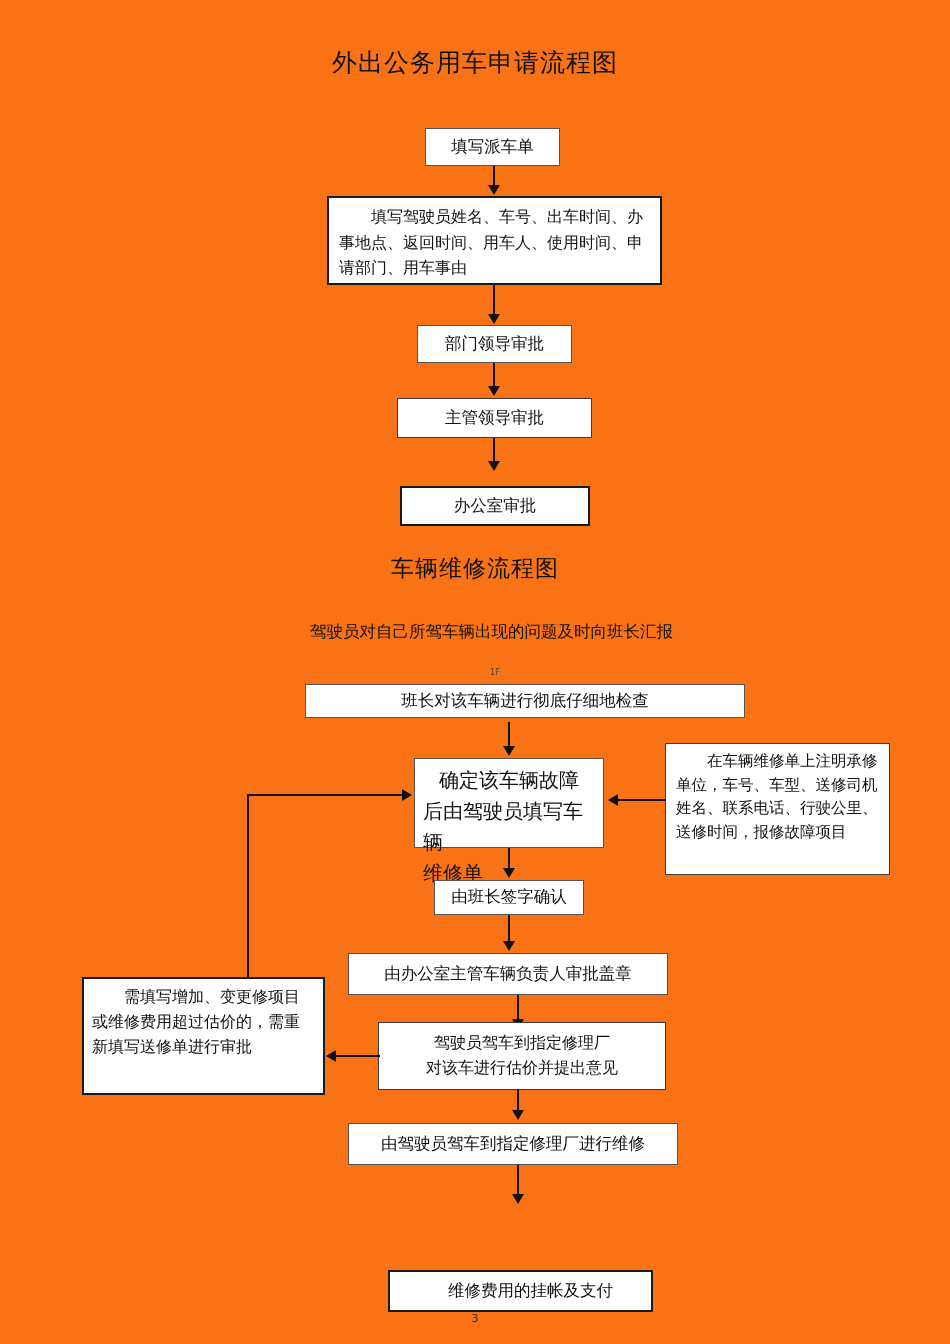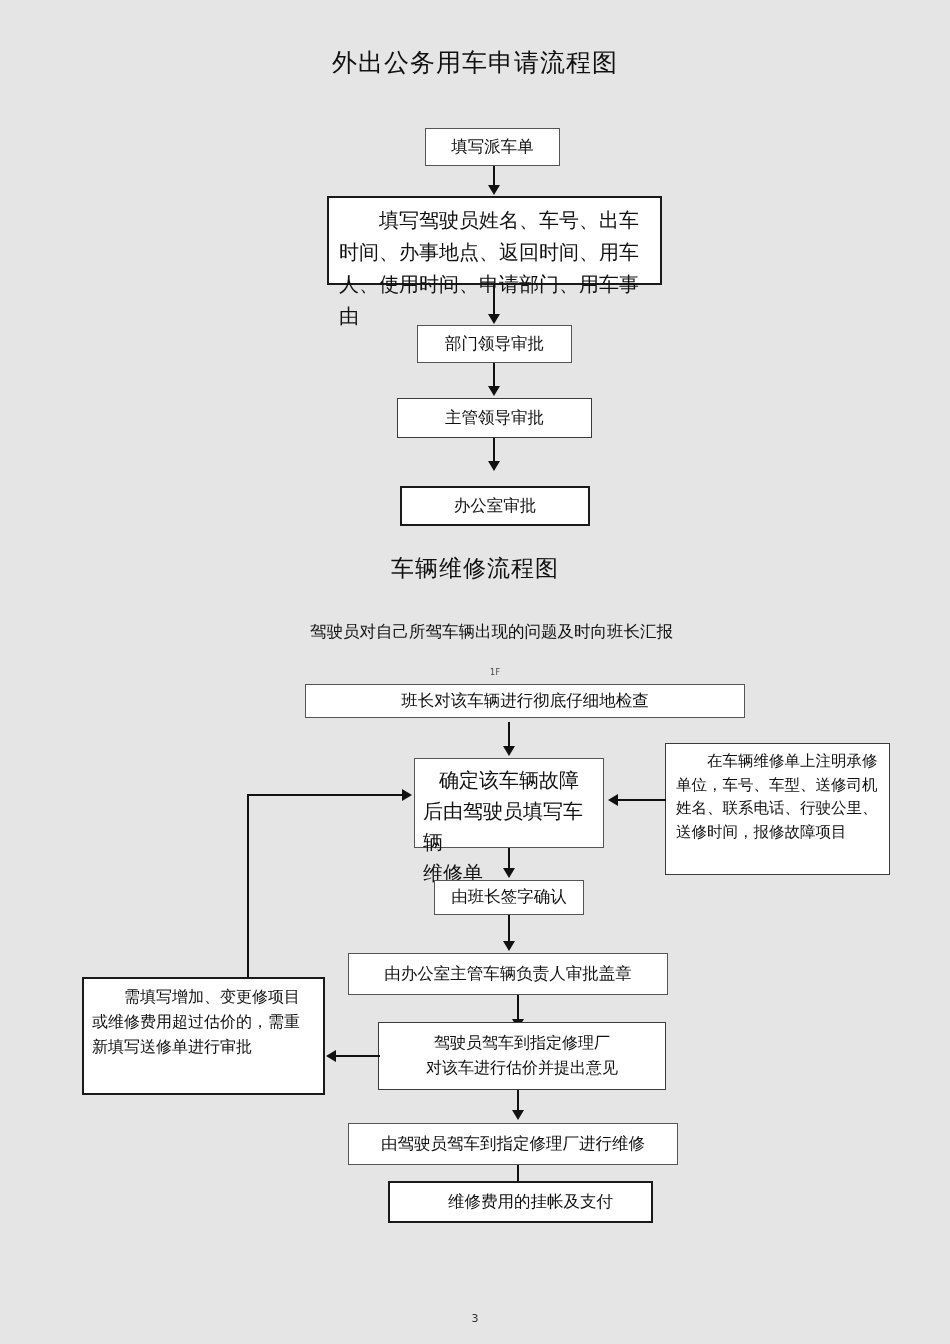--- a/index.html
+++ b/index.html
@@ -9,21 +9,21 @@
     background: #ffffff;
   }
   body {
     font-family: "DejaVu Serif", "Liberation Serif", serif;
     color: #000000;
   }
   #page {
     position: relative;
     width: 950px;
     height: 1344px;
-    background: #e5e5e5;
+    background: #f97316;
     overflow: hidden;
   }
   
   .abs { position: absolute; box-sizing: border-box; }
 
   
   .doc-title {
     text-align: center;
     font-size: 25px;
     font-family: "DejaVu Serif", "Liberation Serif", serif;
@@ -111,21 +111,21 @@
 
 <div id="page">
 
   <div class="abs doc-title" style="left:0; top:46px; width:950px;">外出公务用车申请流程图</div>
 
   <div class="abs fbox" style="left:425px; top:128px; width:135px; height:38px;">填写派车单</div>
 
   <div class="abs vline" style="left:493px; top:166px; width:2px; height:21px;"></div>
   <div class="abs arrow-down" style="left:488px; top:185px;"></div>
 
-  <div class="abs fbox thick para" style="left:327px; top:196px; width:335px; height:89px; font-size:20px; line-height:1.6;">填写驾驶员姓名、车号、出车时间、办事地点、返回时间、用车人、使用时间、申请部门、用车事由</div>
+  <div class="abs fbox thick para" style="left:327px; top:196px; width:335px; height:89px; font-size:16px; line-height:1.6;">填写驾驶员姓名、车号、出车时间、办事地点、返回时间、用车人、使用时间、申请部门、用车事由</div>
 
   <div class="abs vline" style="left:493px; top:285px; width:2px; height:32px;"></div>
   <div class="abs arrow-down" style="left:488px; top:314px;"></div>
 
   <div class="abs fbox" style="left:417px; top:325px; width:155px; height:38px;">部门领导审批</div>
 
   <div class="abs vline" style="left:493px; top:363px; width:2px; height:25px;"></div>
   <div class="abs arrow-down" style="left:488px; top:386px;"></div>
 
   <div class="abs fbox med" style="left:397px; top:398px; width:195px; height:40px;">主管领导审批</div>
@@ -185,17 +185,17 @@
   <div class="abs arrow-right" style="left:402px; top:789px;"></div>
 
   <div class="abs vline" style="left:517px; top:1090px; width:2px; height:22px;"></div>
   <div class="abs arrow-down" style="left:512px; top:1110px;"></div>
 
   <div class="abs fbox" style="left:348px; top:1123px; width:330px; height:42px;">由驾驶员驾车到指定修理厂进行维修</div>
 
   <div class="abs vline" style="left:517px; top:1165px; width:2px; height:32px;"></div>
   <div class="abs arrow-down" style="left:512px; top:1194px;"></div>
 
-  <div class="abs fbox thick" style="left:388px; top:1181px; width:265px; height:42px;padding-left:26px;">维修费用的挂帐及支付</div>
+  <div class="abs fbox thick" style="left:388px; top:1270px; width:265px; height:42px;padding-left:26px;">维修费用的挂帐及支付</div>
 
   <div class="abs page-num" style="left:0; top:1312px; width:950px;">3</div>
 
 </div>
 
 </body></html>

